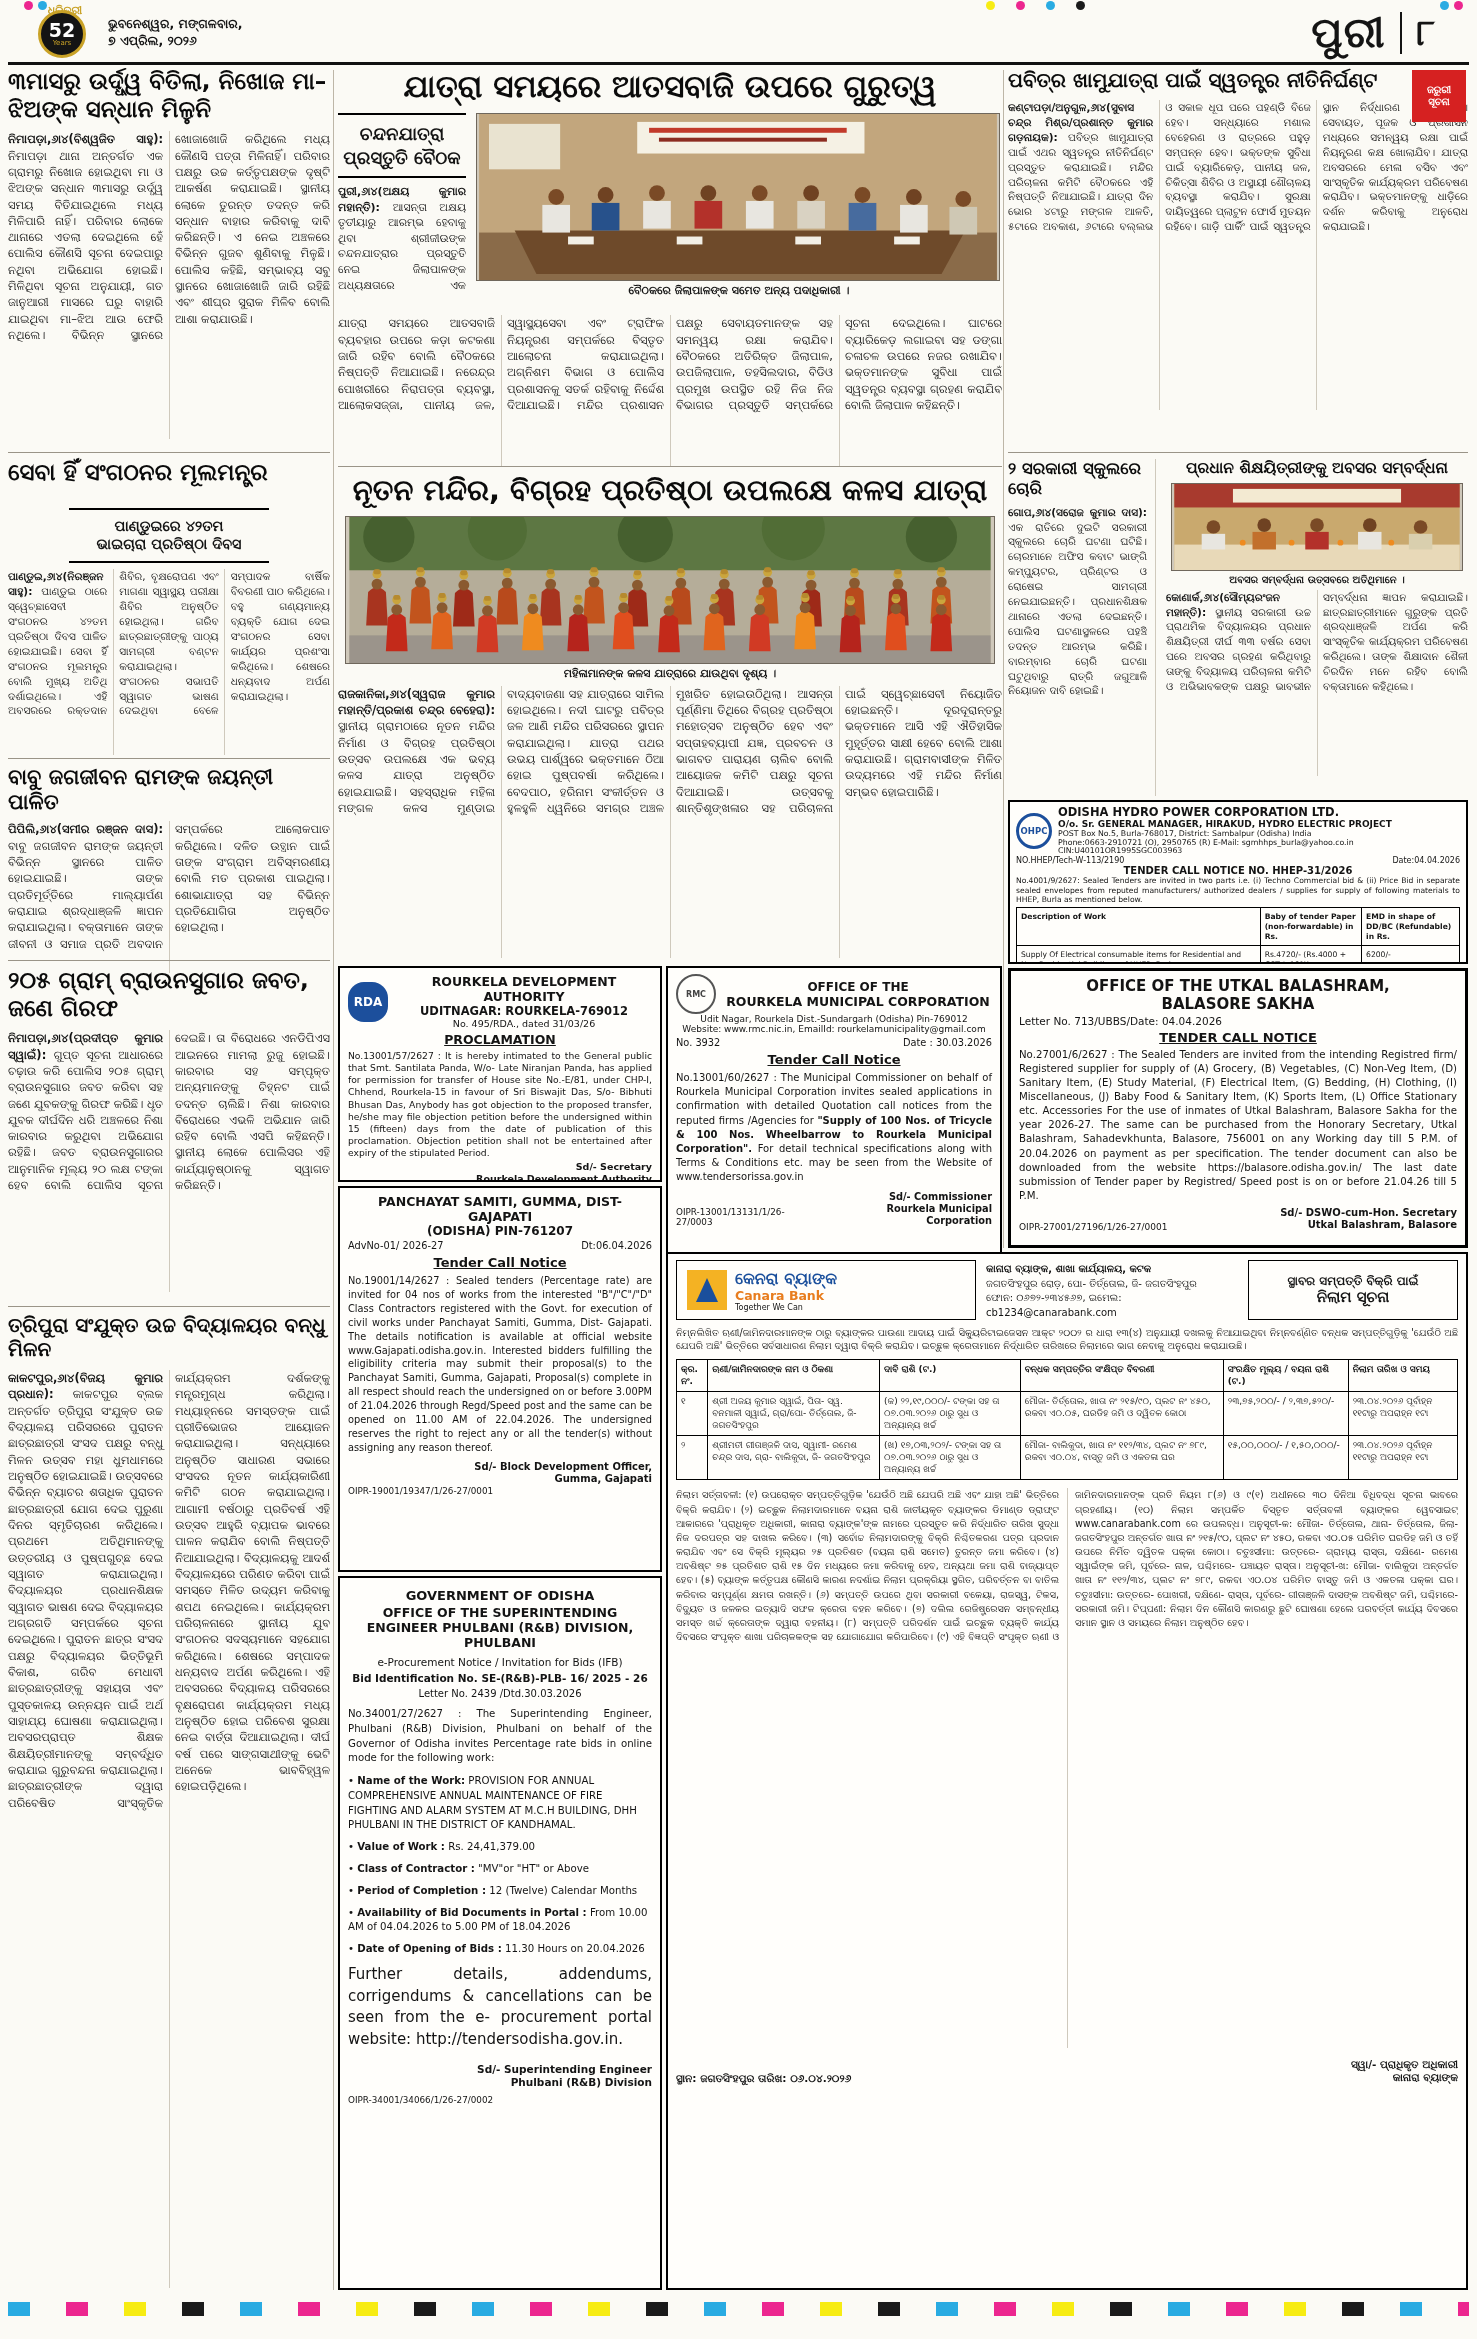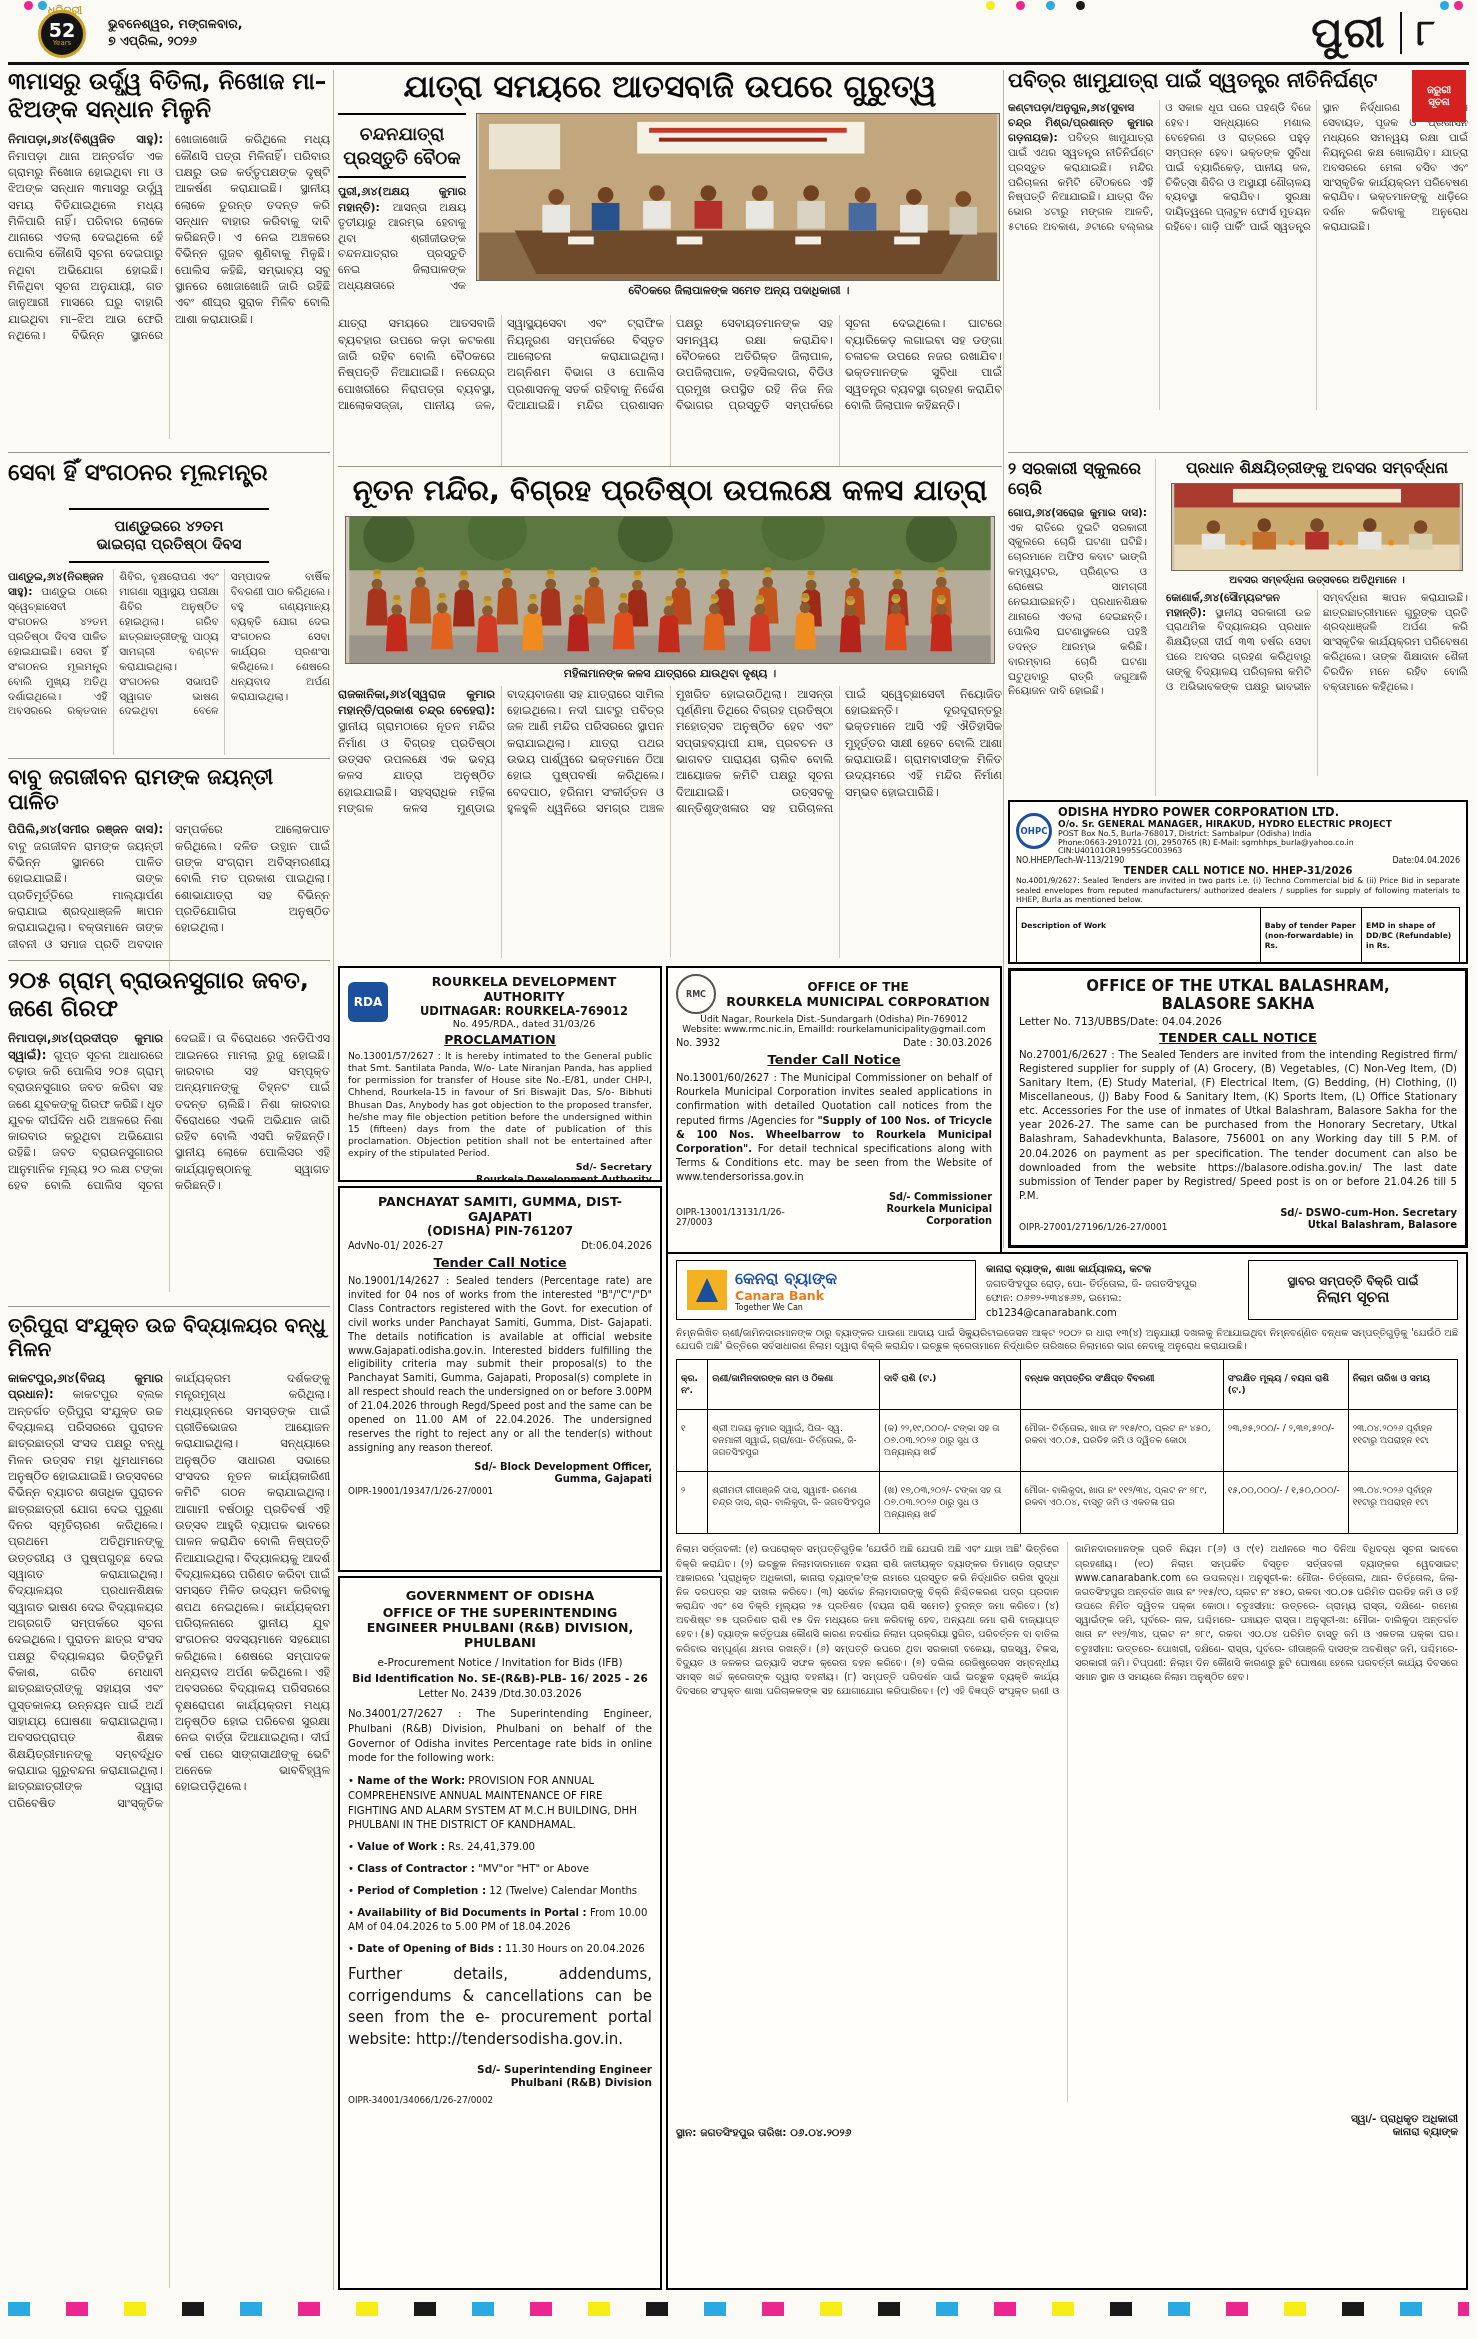--- a/index.html
+++ b/index.html
@@ -36,30 +36,30 @@
   .vrule{position:absolute;width:1px;background:#bdb6a7}
   .topline{border-top:1px solid #9a9488;padding-top:6px}
   
   .tbox{position:absolute;border:2px solid #000;background:#fffefb;padding:6px 8px;overflow:hidden}
   .tc{text-align:center}
   .bold{font-weight:bold}
   .u{text-decoration:underline}
   .sig{font-weight:bold;text-align:right;line-height:1.25}
   .split{display:flex;justify-content:space-between;align-items:flex-end}
   table.nt{border-collapse:collapse;width:100%}
-  table.nt td,table.nt th{border:1px solid #000;vertical-align:top;text-align:left;padding:13px 4px;line-height:1.3}
+  table.nt td,table.nt th{border:1px solid #000;vertical-align:top;text-align:left;padding:4px 4px;line-height:1.3}
   .redbox{position:absolute;background:#d62121;color:#fff;font-weight:bold;text-align:center;
           font-size:10px;line-height:1.25;display:flex;align-items:center;justify-content:center;padding:3px}
   .cmyk{position:absolute;left:8px;right:8px;top:2302px;height:14px;
         background:repeating-linear-gradient(90deg,#29abe2 0 22px,#fbfaf5 22px 58px,#ec268f 58px 80px,
         #fbfaf5 80px 116px,#f7ec13 116px 138px,#fbfaf5 138px 174px,#1a1a1a 174px 196px,#fbfaf5 196px 232px)}
   .emblem{width:40px;height:40px;border:2px solid #555;border-radius:50%;display:flex;align-items:center;
           justify-content:center;font-size:8px;font-weight:bold;color:#444;flex:0 0 auto}
   .rdalogo{width:40px;height:40px;background:#1c4f9c;color:#fff;font-weight:bold;font-size:12px;
-           display:flex;align-items:center;justify-content:center;border-radius:6px;flex:0 0 auto}
+           display:flex;align-items:center;justify-content:center;border-radius:16px;flex:0 0 auto}
   .ohpclogo{width:36px;height:36px;border:3px solid #1c4f9c;border-radius:50%;color:#1c4f9c;font-size:8.5px;
             font-weight:bold;display:flex;align-items:center;justify-content:center;flex:0 0 auto}
   .canlogo{width:40px;height:40px;background:#f4b223;position:relative;flex:0 0 auto}
   .canlogo::after{content:"";position:absolute;left:9px;top:8px;border-left:11px solid transparent;
                   border-right:11px solid transparent;border-bottom:24px solid #1a4f9c}
 </style>
 </head>
 <body>
 
 <div class="page">

